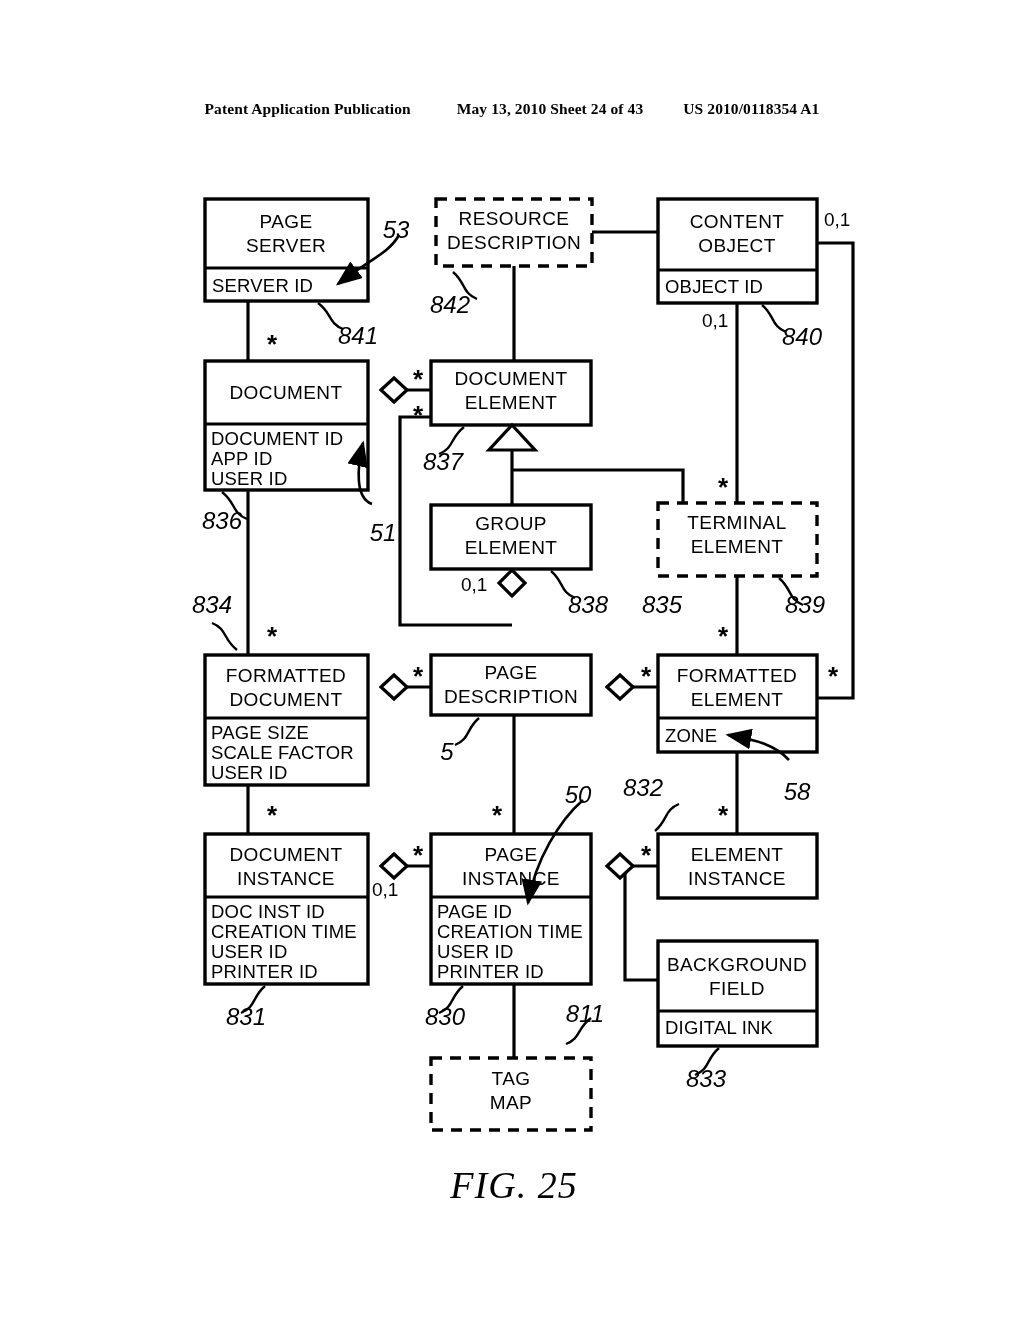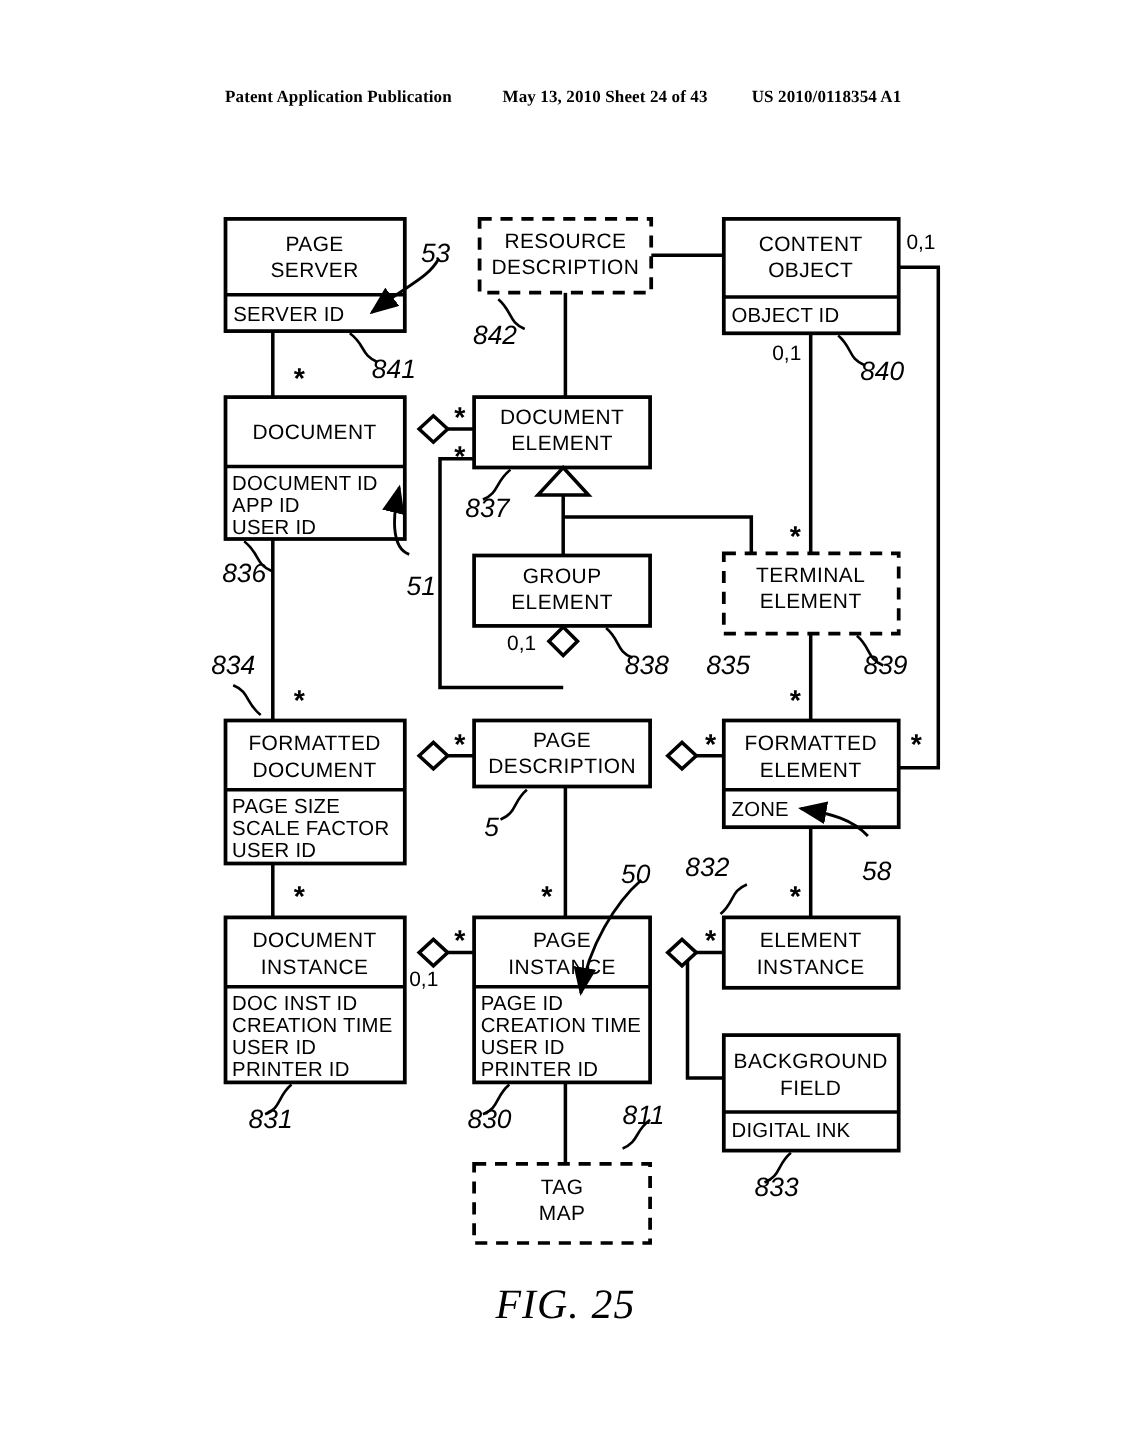--- a/index.html
+++ b/index.html
@@ -1,18 +1,18 @@
 <!DOCTYPE html>
 <html><head>
 <meta charset="utf-8">
 <style>
   html,body{margin:0;padding:0;background:#fff;}
   body{width:1024px;height:1320px;font-family:"Liberation Sans",sans-serif;color:#000;position:relative;overflow:hidden;}
   #sheet{position:absolute;inset:0;background:#fff;}
-  .hdr{position:absolute;top:80px;left:0;width:1024px;text-align:center;
+  .hdr{position:absolute;top:100px;left:0;width:1024px;text-align:center;
        font-family:"Liberation Serif",serif;font-weight:bold;font-size:15.5px;letter-spacing:.1px;}
   .hdr span{display:inline-block;}
   .hdr .s1{margin-right:46px;}
   .hdr .s2{margin-right:40px;}
   svg{position:absolute;top:0;left:0;}
   text{font-family:"Liberation Sans",sans-serif;}
   .ent{font-size:19px;letter-spacing:.4px;}
   .attr{font-size:18.5px;letter-spacing:.2px;}
   .ref{font-family:"Liberation Serif",serif;font-style:italic;font-size:24px;}
   .mult{font-size:19px;font-family:"Liberation Serif",serif;}

